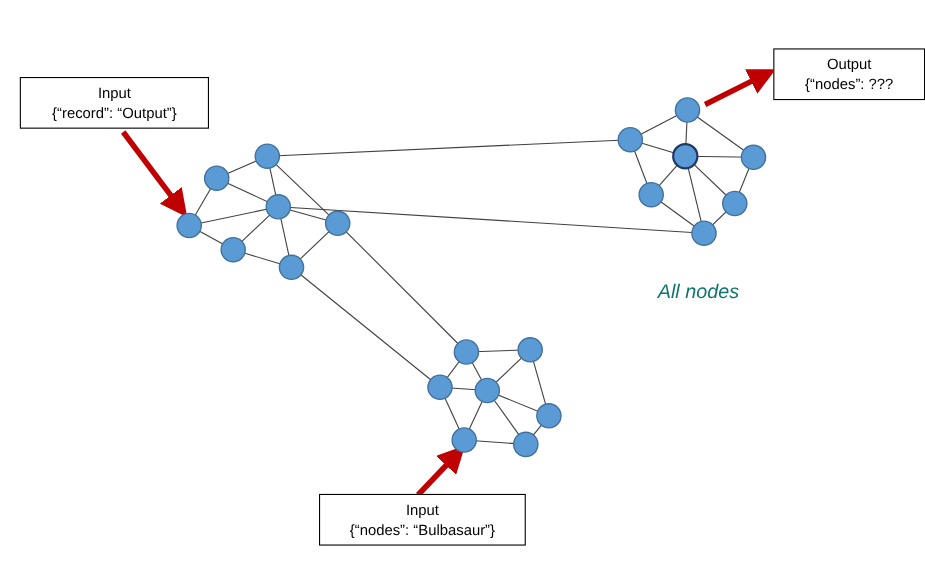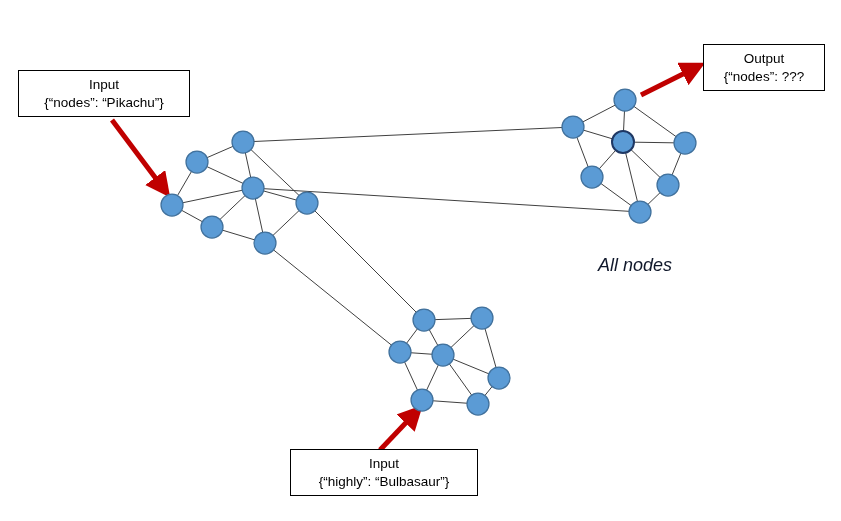--- a/index.html
+++ b/index.html
@@ -18,21 +18,21 @@
     line-height:1.35;
     z-index:2;
   }
   .label-box .box-title{display:block;}
   .label-box .box-value{display:block;white-space:nowrap;}
   .annotation{
     position:absolute;
     text-align:center;
     font-style:italic;
     font-size:18px;
-    color:#0f172a;
+    color:#0f766e;
     line-height:1.5;
     z-index:2;
   }
 </style>
 </head>
 <body>
 
 <div class="canvas">
 
   <svg class="diagram" id="diagram" width="841" height="521" viewBox="0 0 841 521">
@@ -108,30 +108,30 @@
         <circle cx="400" cy="352" r="11" fill="#5B9BD5" stroke="#41719C" stroke-width="1.25"></circle>
         <circle cx="443" cy="355" r="11" fill="#5B9BD5" stroke="#41719C" stroke-width="1.25"></circle>
         <circle cx="499" cy="378" r="11" fill="#5B9BD5" stroke="#41719C" stroke-width="1.25"></circle>
         <circle cx="422" cy="400" r="11" fill="#5B9BD5" stroke="#41719C" stroke-width="1.25"></circle>
         <circle cx="478" cy="404" r="11" fill="#5B9BD5" stroke="#41719C" stroke-width="1.25"></circle>
       </g>
   </svg>
 
   <div class="label-box" style="left:18px;top:70px;width:172px;">
     <span class="box-title">Input</span>
-    <span class="box-value">{“nodes”: “Pikachu”}</span>
+    <span class="box-value">{“record”: “Output”}</span>
   </div>
 
-  <div class="label-box" style="left:703px;top:44px;width:122px;">
+  <div class="label-box" style="left:703px;top:44px;width:138px;">
     <span class="box-title">Output</span>
     <span class="box-value">{“nodes”: ???</span>
   </div>
 
   <div class="label-box" style="left:290px;top:449px;width:188px;">
     <span class="box-title">Input</span>
-    <span class="box-value">{“highly”: “Bulbasaur”}</span>
+    <span class="box-value">{“nodes”: “Bulbasaur”}</span>
   </div>
 
   <div class="annotation" style="left:545px;top:252px;width:180px;">
     <span style="display:block">All nodes</span>
   </div>
 
 </div>
 
 </body></html>

